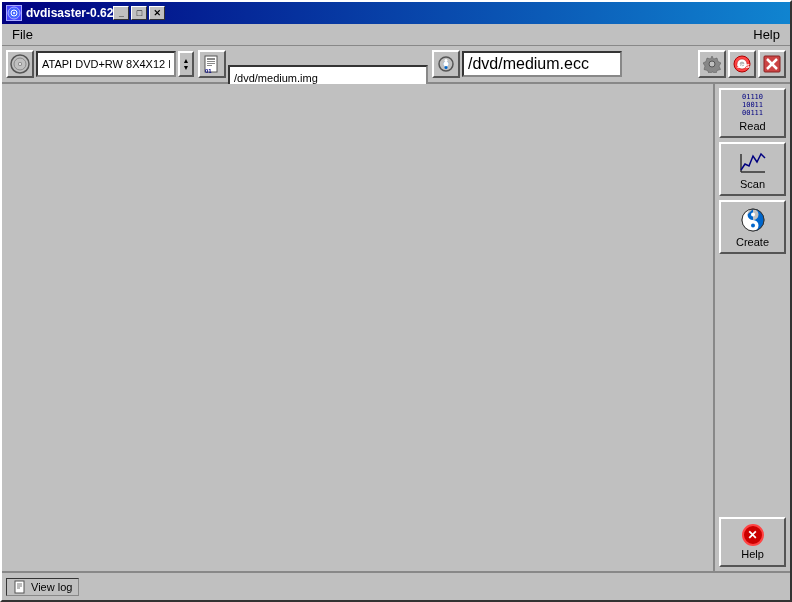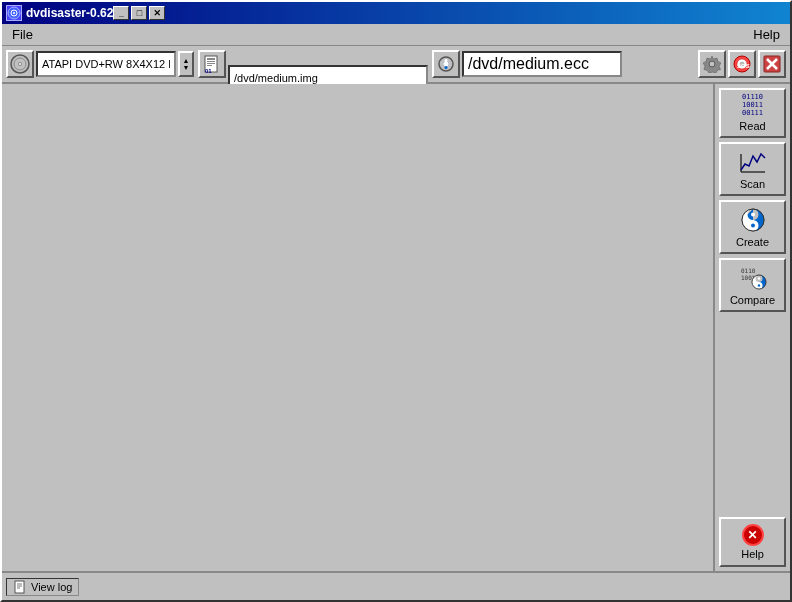--- a/index.html
+++ b/index.html
@@ -477,37 +477,20 @@
             <path d="M14,3 A11,11 0 0,0 14,25 A5.5,5.5 0 0,0 14,14 A5.5,5.5 0 0,1 14,3 Z" fill="white"></path>
             <circle cx="14" cy="8.5" r="2" fill="white"></circle>
             <circle cx="14" cy="19.5" r="2" fill="#0066cc"></circle>
             <circle cx="14" cy="14" r="11" fill="none" stroke="#333" stroke-width="1"></circle>
           </svg>
         </div>
         <span class="sidebar-btn-label">Create</span>
       </div>
 
 
-      <div class="sidebar-btn">
-        <div class="sidebar-btn-icon">
-          <svg width="28" height="28" viewBox="0 0 28 28">
-
-            <text x="2" y="9" font-size="6" font-family="monospace" fill="#333">0110</text>
-            <text x="2" y="16" font-size="6" font-family="monospace" fill="#333">1001</text>
-
-            <circle cx="20" cy="18" r="7" fill="none" stroke="#555" stroke-width="0.5"></circle>
-            <path d="M20,11 A7,7 0 0,1 20,25 A3.5,3.5 0 0,1 20,18 A3.5,3.5 0 0,0 20,11 Z" fill="#0066cc"></path>
-            <path d="M20,11 A7,7 0 0,0 20,25 A3.5,3.5 0 0,0 20,18 A3.5,3.5 0 0,1 20,11 Z" fill="white"></path>
-            <circle cx="20" cy="14.5" r="1.2" fill="white"></circle>
-            <circle cx="20" cy="21.5" r="1.2" fill="#0066cc"></circle>
-            <circle cx="20" cy="18" r="7" fill="none" stroke="#333" stroke-width="0.8"></circle>
-          </svg>
-        </div>
-        <span class="sidebar-btn-label">Compare</span>
-      </div>
 
       <div class="sidebar-spacer"></div>
 
       <div class="stop-btn">
         <div class="sidebar-btn-icon">
           <div class="stop-circle">
             <span class="stop-x">✕</span>
           </div>
         </div>
         <span class="sidebar-btn-label">Help</span>

